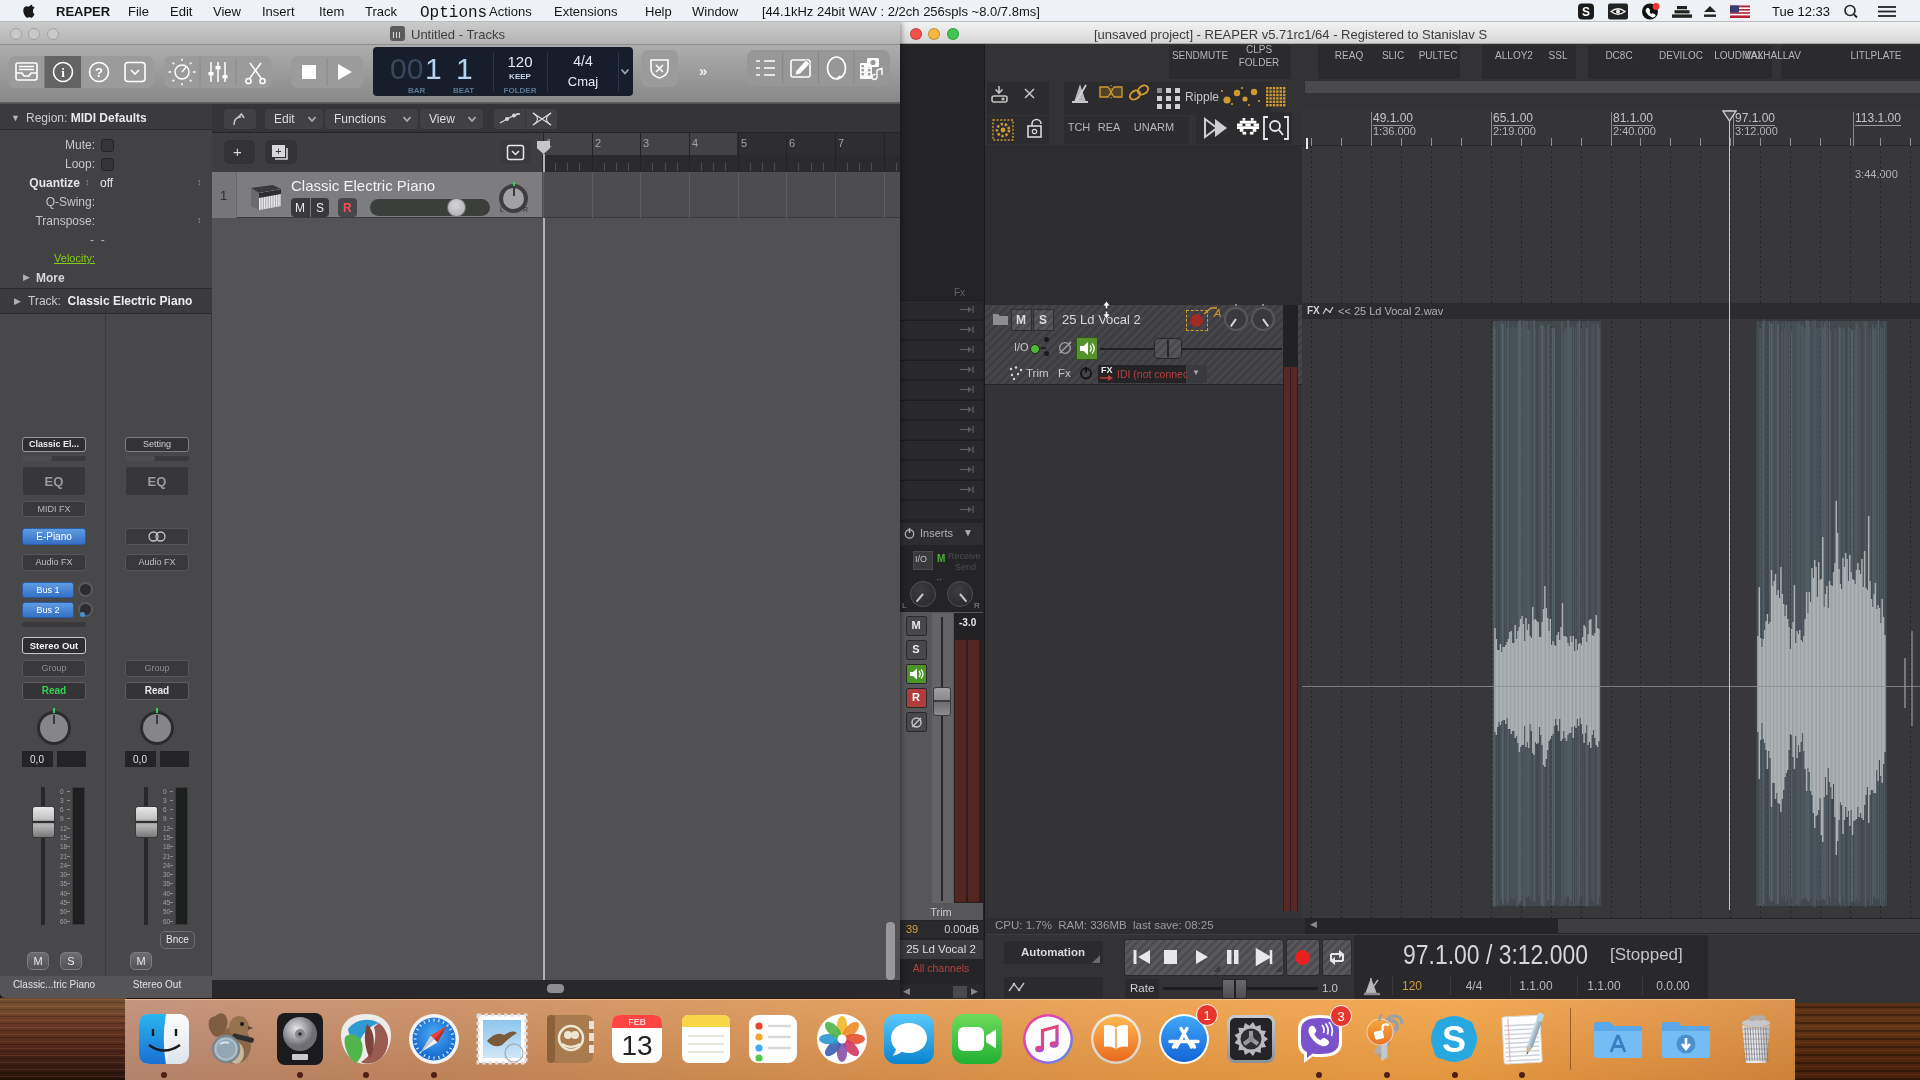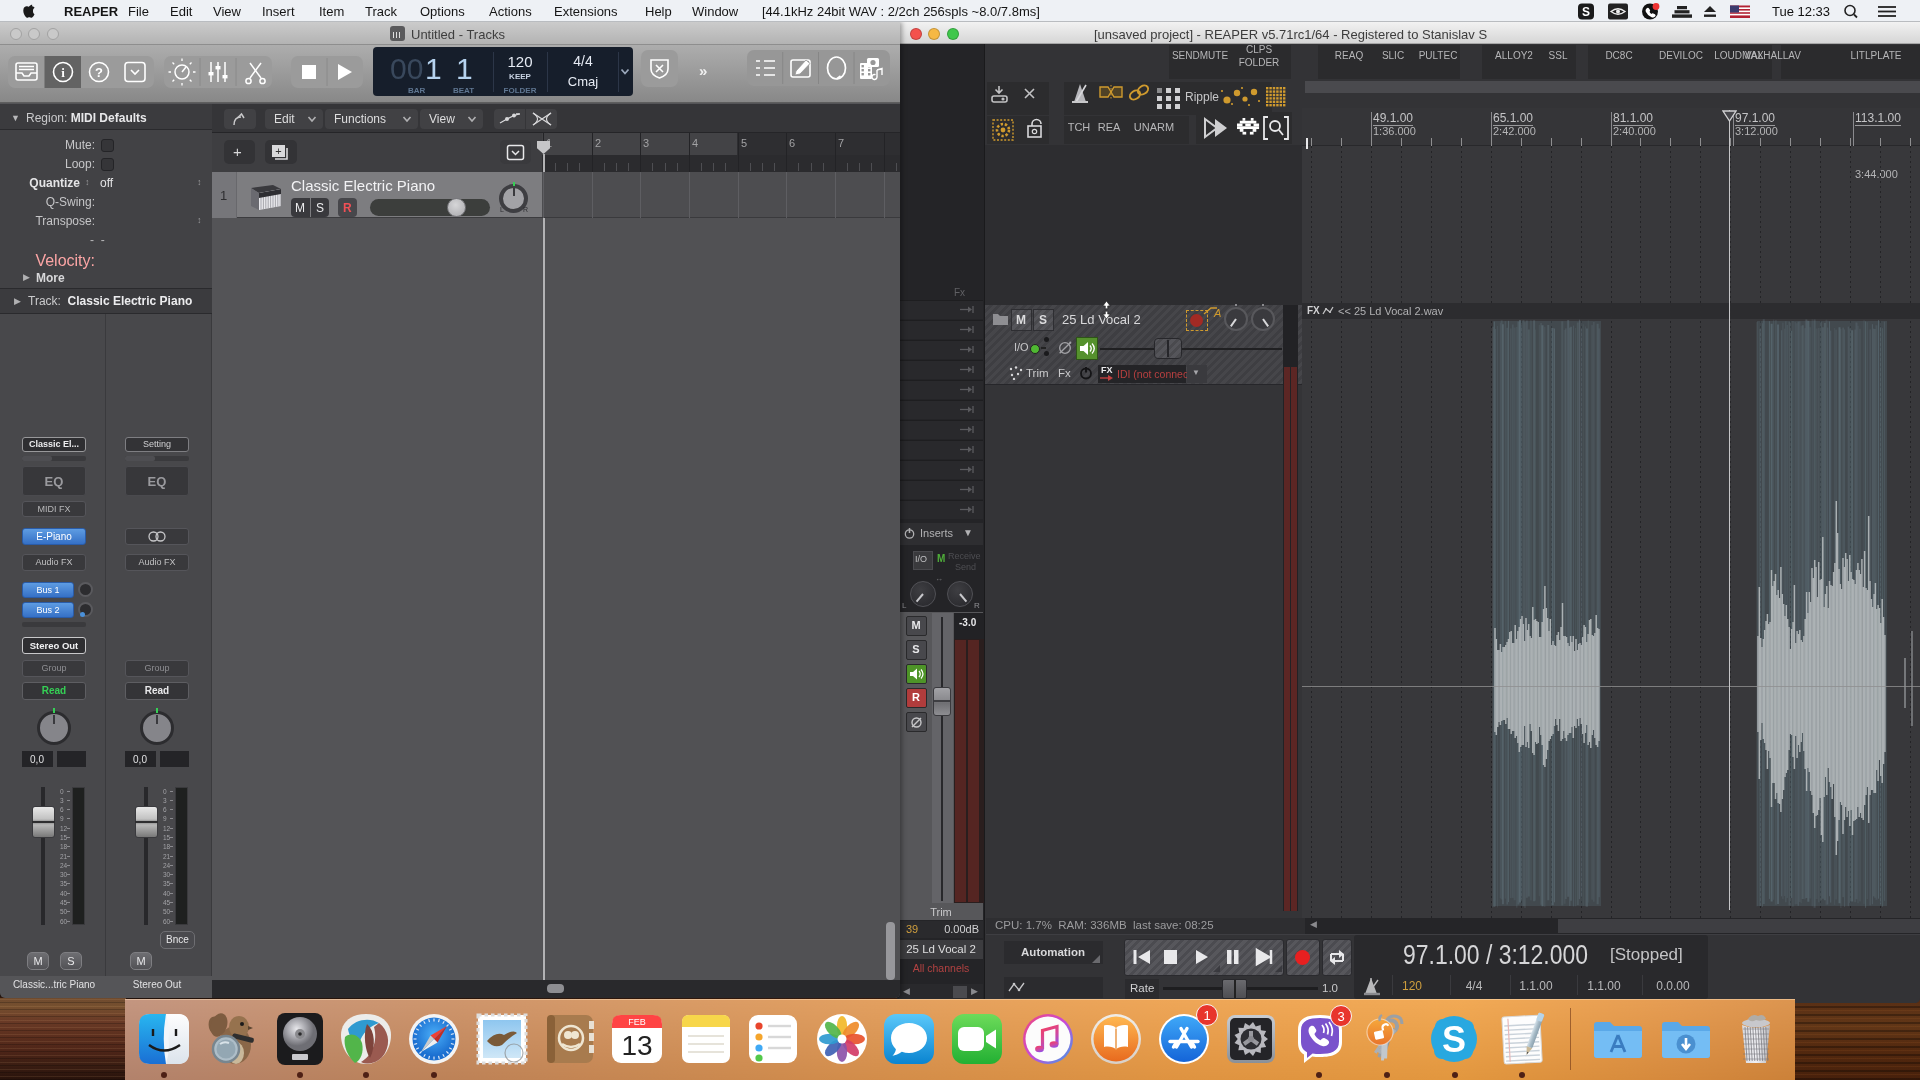--- a/index.html
+++ b/index.html
@@ -10,28 +10,28 @@
 <div class="abs" style="left:0;top:0;width:1920px;height:1080px;
  background:linear-gradient(100deg,#150a06 0%,#22100a 28%,#33170c 52%,#4c2412 76%,#5e3117 90%,#572c13 100%);"></div>
 <div class="abs" style="left:0;top:0;width:1920px;height:1080px;
  background:repeating-linear-gradient(0deg, rgba(255,160,80,0.06) 0 2px, rgba(0,0,0,0.10) 3px 5px, transparent 5px 9px),repeating-linear-gradient(0deg, rgba(0,0,0,0.12) 0 1px, transparent 1px 13px, rgba(255,140,70,0.05) 13px 15px, transparent 15px 23px);"></div>
 
 <div class="abs" style="left:0;top:0;width:1920px;height:22px;background:#eef1f5;border-bottom:1px solid #b9bcc0;z-index:50;">
     <svg class="abs" style="left:21px;top:3px;" width="16" height="17" viewBox="0 0 16 17">
       <path d="M8.2 4.6c.8-1 2-1.7 3-1.7.1 1.1-.3 2.2-1 3-.7.9-1.9 1.6-3 1.5-.2-1 .3-2.1 1-2.8z" fill="#1a1a1a" transform="translate(0,-1.2)"></path>
       <path d="M11.6 8.6c0-2 1.6-2.9 1.7-3-0.9-1.4-2.4-1.6-2.9-1.6-1.2-.1-2.4.7-3 .7-.6 0-1.6-.7-2.6-.7C3.4 4.1 2 5.2 1.6 6.8c-.8 2.8.4 5.9 1.6 7.6.6.8 1.3 1.8 2.2 1.7.9 0 1.2-.6 2.3-.6 1.1 0 1.4.6 2.3.6.9 0 1.6-.9 2.2-1.7.7-1 .9-2 .9-2.1-.1 0-1.5-.6-1.5-2.7z" fill="#1a1a1a" transform="translate(1,-0.6) scale(0.95)"></path>
     </svg>
-    <span class="t" style="left:64px;top:4px;font-size:13px;font-weight:bold;color:#151515;">REAPER</span>
+    <span class="t" style="left:56px;top:4px;font-size:13px;font-weight:bold;color:#151515;">REAPER</span>
     <span class="t" style="left:128px;top:4px;font-size:13px;font-weight:normal;color:#151515;">File</span>
     <span class="t" style="left:170px;top:4px;font-size:13px;font-weight:normal;color:#151515;">Edit</span>
     <span class="t" style="left:213px;top:4px;font-size:13px;font-weight:normal;color:#151515;">View</span>
     <span class="t" style="left:262px;top:4px;font-size:13px;font-weight:normal;color:#151515;">Insert</span>
     <span class="t" style="left:319px;top:4px;font-size:13px;font-weight:normal;color:#151515;">Item</span>
     <span class="t" style="left:365px;top:4px;font-size:13px;font-weight:normal;color:#151515;">Track</span>
-    <span class="t" style="left:420px;top:4px;font-size:13px;font-weight:normal;color:#151515;">Options</span>
+    <span class="t" style="left:420px;top:4px;font-size:16px;font-weight:normal;color:#151515;font-family:Liberation Mono, monospace;">Options</span>
     <span class="t" style="left:489px;top:4px;font-size:13px;font-weight:normal;color:#151515;">Actions</span>
     <span class="t" style="left:554px;top:4px;font-size:13px;font-weight:normal;color:#151515;">Extensions</span>
     <span class="t" style="left:645px;top:4px;font-size:13px;font-weight:normal;color:#151515;">Help</span>
     <span class="t" style="left:692px;top:4px;font-size:13px;font-weight:normal;color:#151515;">Window</span>
     <span class="t" style="left:762px;top:4px;font-size:13px;color:#151515;">[44.1kHz 24bit WAV : 2/2ch 256spls ~8.0/7.8ms]</span>
     <svg class="abs" style="left:1578px;top:3px;" width="330" height="17" viewBox="0 0 330 17">
       <rect x="0" y="0.5" width="16" height="16" rx="4" fill="#1b1b1b"></rect>
       <text x="8" y="13" font-family="Liberation Sans" font-size="12" font-weight="bold" fill="#fff" text-anchor="middle">S</text>
       <rect x="30" y="0.5" width="20" height="16" rx="2" fill="#222"></rect>
       <path d="M33 8.5 q7 -5.5 14 0 q-7 5.5 -14 0 z" fill="none" stroke="#eee" stroke-width="1.4"></path>
@@ -417,21 +417,21 @@
         <path d="M8 23 L3.5 17 H6.5 V13.5 H9.5 V17 H12.5 Z"></path>
       </g>
     </svg>
 <div class="abs" style="left:408px;top:59px;width:615px;height:12px;background:#4a4a4e;"></div>
     <div class="abs" style="left:405px;top:86px;width:618px;height:810px;background:#38383b;"></div>
     <div class="abs" style="left:405px;top:86px;width:618px;height:38px;background:#353538;border-bottom:1px solid #28282b;"></div>
     <span class="t" style="left:476px;top:89px;font-size:12px;color:#c4c4c6;border-bottom:1px solid #9a9a9c;padding-bottom:0px;">49.1.00</span>
     <span class="t" style="left:476px;top:103px;font-size:11px;color:#b4b4b6;">1:36.000</span>
     <div class="abs" style="left:474px;top:90px;width:1px;height:34px;background:#8a8a8e;"></div>
     <span class="t" style="left:596px;top:89px;font-size:12px;color:#c4c4c6;border-bottom:1px solid #9a9a9c;padding-bottom:0px;">65.1.00</span>
-    <span class="t" style="left:596px;top:103px;font-size:11px;color:#b4b4b6;">2:42.000</span>
+    <span class="t" style="left:596px;top:103px;font-size:11px;color:#b4b4b6;">2:19.000</span>
     <div class="abs" style="left:594px;top:90px;width:1px;height:34px;background:#8a8a8e;"></div>
     <span class="t" style="left:716px;top:89px;font-size:12px;color:#c4c4c6;border-bottom:1px solid #9a9a9c;padding-bottom:0px;">81.1.00</span>
     <span class="t" style="left:716px;top:103px;font-size:11px;color:#b4b4b6;">2:40.000</span>
     <div class="abs" style="left:714px;top:90px;width:1px;height:34px;background:#8a8a8e;"></div>
     <span class="t" style="left:838px;top:89px;font-size:12px;color:#c4c4c6;border-bottom:1px solid #9a9a9c;padding-bottom:0px;">97.1.00</span>
     <span class="t" style="left:838px;top:103px;font-size:11px;color:#b4b4b6;">3:12.000</span>
     <div class="abs" style="left:836px;top:90px;width:1px;height:34px;background:#8a8a8e;"></div>
     <span class="t" style="left:958px;top:89px;font-size:12px;color:#c4c4c6;border-bottom:1px solid #9a9a9c;padding-bottom:0px;">113.1.00</span>
     <span class="t" style="left:958px;top:103px;font-size:11px;color:#b4b4b6;margin-top:43px;">3:44.000</span>
     <div class="abs" style="left:956px;top:90px;width:1px;height:34px;background:#8a8a8e;"></div>
@@ -979,21 +979,21 @@
     <span class="t" style="left:95px;top:135px;font-size:12px;color:#c6c6c8;transform:translateX(-100%);">Loop:</span>
     <div class="abs" style="left:101px;top:136px;width:13px;height:13px;border-radius:3px;background:#353538;border:1px solid #242427;"></div>
     <span class="t" style="left:80px;top:154px;font-size:12px;font-weight:bold;color:#e4e4e6;transform:translateX(-100%);">Quantize</span>
     <span class="t" style="left:85px;top:155px;font-size:9px;color:#98989a;">↕</span>
     <span class="t" style="left:100px;top:154px;font-size:12px;color:#e4e4e6;">off</span>
     <span class="t" style="left:197px;top:155px;font-size:9px;color:#98989a;">↕</span>
     <span class="t" style="left:95px;top:173px;font-size:12px;color:#c6c6c8;transform:translateX(-100%);">Q-Swing:</span>
     <span class="t" style="left:95px;top:192px;font-size:12px;color:#c6c6c8;transform:translateX(-100%);">Transpose:</span>
     <span class="t" style="left:197px;top:193px;font-size:9px;color:#98989a;">↕</span>
     <span class="t" style="left:90px;top:211px;font-size:12px;color:#b8b8ba;">-&nbsp; -</span>
-    <span class="t" style="left:95px;top:230px;font-size:16px;color:#fca5a5;transform:translateX(-100%);">Velocity:</span>
+    <span class="t" style="left:95px;top:230px;font-size:11px;color:#84cc16;transform:translateX(-100%);text-decoration:underline;">Velocity:</span>
     <span class="t" style="left:23px;top:250px;font-size:9px;color:#b0b0b2;">▶</span>
     <span class="t" style="left:36px;top:249px;font-size:12px;font-weight:bold;color:#d8d8da;">More</span>
     <div class="abs" style="left:0;top:266px;width:212px;height:26px;background:#3b3b3e;border-top:1px solid #2a2a2d;border-bottom:1px solid #2a2a2d;"></div>
     <span class="t" style="left:14px;top:274px;font-size:9px;color:#b0b0b2;">▶</span>
     <span class="t" style="left:28px;top:272px;font-size:12px;color:#cacacc;">Track:&nbsp; <b style="color:#ececee;">Classic Electric Piano</b></span>
     <div class="abs" style="left:0;top:292px;width:212px;height:662px;background:#48484b;"></div>
     <div class="abs" style="left:105px;top:292px;width:1px;height:662px;background:#3a3a3d;"></div>
     <div class="abs" style="left:211px;top:292px;width:1px;height:662px;background:#3a3a3d;"></div>
 <div class="abs" style="left:22px;top:415px;width:64px;height:15px;background:#2e2e31;border:1px solid #98989a;border-radius:3px;"></div>
     <span class="t" style="left:54.0px;top:417.0px;font-size:9px;font-weight:bold;color:#ececee;transform:translateX(-50%);">Classic El...</span>

